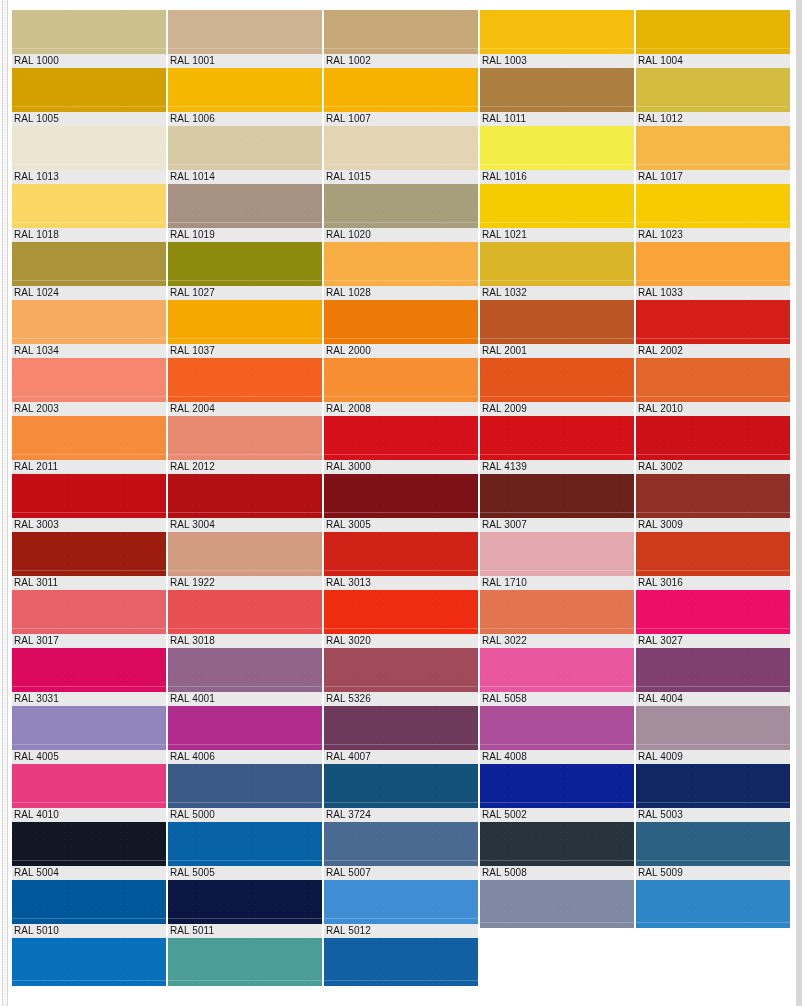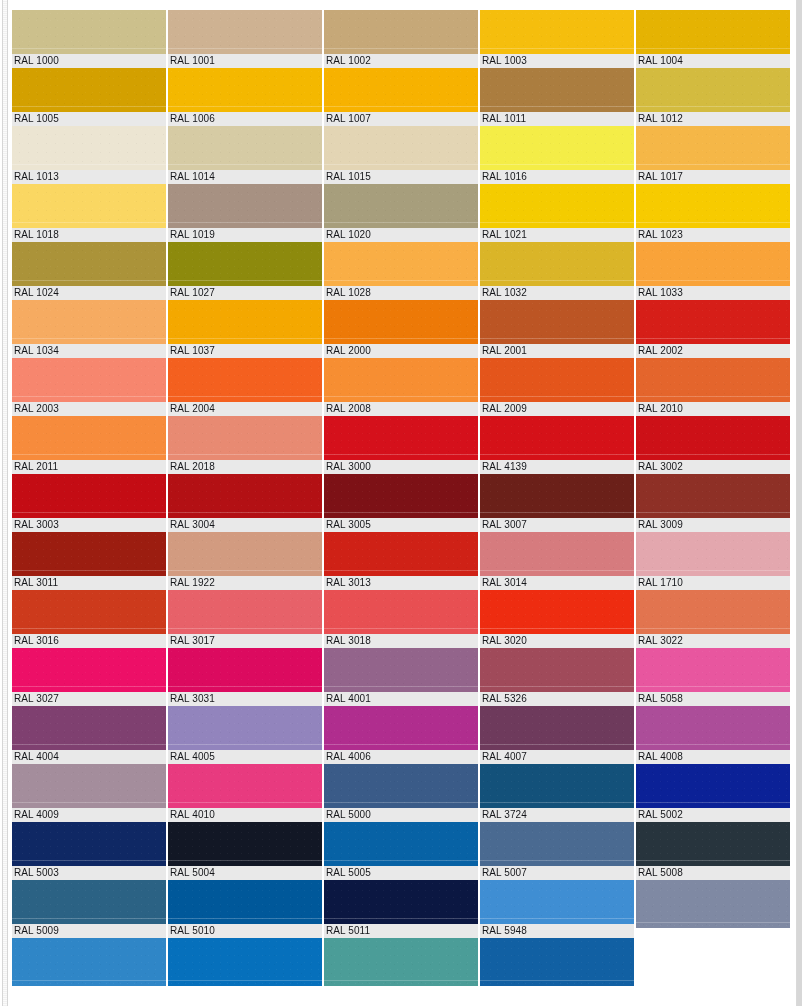--- a/index.html
+++ b/index.html
@@ -301,21 +301,21 @@
       <div class="cell">
         <div class="swatch" style="background: rgb(228, 101, 44);"></div>
         <div class="label-band">RAL 2010</div>
       </div>
       <div class="cell">
         <div class="swatch" style="background: rgb(247, 139, 60);"></div>
         <div class="label-band">RAL 2011</div>
       </div>
       <div class="cell">
         <div class="swatch" style="background: rgb(232, 138, 114);"></div>
-        <div class="label-band">RAL 2018</div>
+        <div class="label-band">RAL 2012</div>
       </div>
       <div class="cell">
         <div class="swatch" style="background: rgb(213, 16, 27);"></div>
         <div class="label-band">RAL 3000</div>
       </div>
       <div class="cell">
         <div class="swatch" style="background: rgb(213, 17, 24);"></div>
         <div class="label-band">RAL 4139</div>
       </div>
       <div class="cell">
@@ -348,24 +348,20 @@
       </div>
       <div class="cell">
         <div class="swatch" style="background: rgb(210, 155, 128);"></div>
         <div class="label-band">RAL 1922</div>
       </div>
       <div class="cell">
         <div class="swatch" style="background: rgb(207, 33, 22);"></div>
         <div class="label-band">RAL 3013</div>
       </div>
       <div class="cell">
-        <div class="swatch" style="background: rgb(214, 123, 126);"></div>
-        <div class="label-band">RAL 3014</div>
-      </div>
-      <div class="cell">
         <div class="swatch" style="background: rgb(227, 167, 174);"></div>
         <div class="label-band">RAL 1710</div>
       </div>
       <div class="cell">
         <div class="swatch" style="background: rgb(205, 58, 28);"></div>
         <div class="label-band">RAL 3016</div>
       </div>
       <div class="cell">
         <div class="swatch" style="background: rgb(231, 97, 105);"></div>
         <div class="label-band">RAL 3017</div>
@@ -469,21 +465,21 @@
       <div class="cell">
         <div class="swatch" style="background: rgb(0, 88, 154);"></div>
         <div class="label-band">RAL 5010</div>
       </div>
       <div class="cell">
         <div class="swatch" style="background: rgb(11, 23, 66);"></div>
         <div class="label-band">RAL 5011</div>
       </div>
       <div class="cell">
         <div class="swatch" style="background: rgb(63, 142, 211);"></div>
-        <div class="label-band">RAL 5948</div>
+        <div class="label-band">RAL 5012</div>
       </div>
       <div class="cell partial">
         <div class="swatch" style="background: rgb(127, 137, 163);"></div>
       </div>
       <div class="cell partial">
         <div class="swatch" style="background: rgb(47, 134, 199);"></div>
       </div>
       <div class="cell partial">
         <div class="swatch" style="background: rgb(6, 112, 188);"></div>
       </div>

